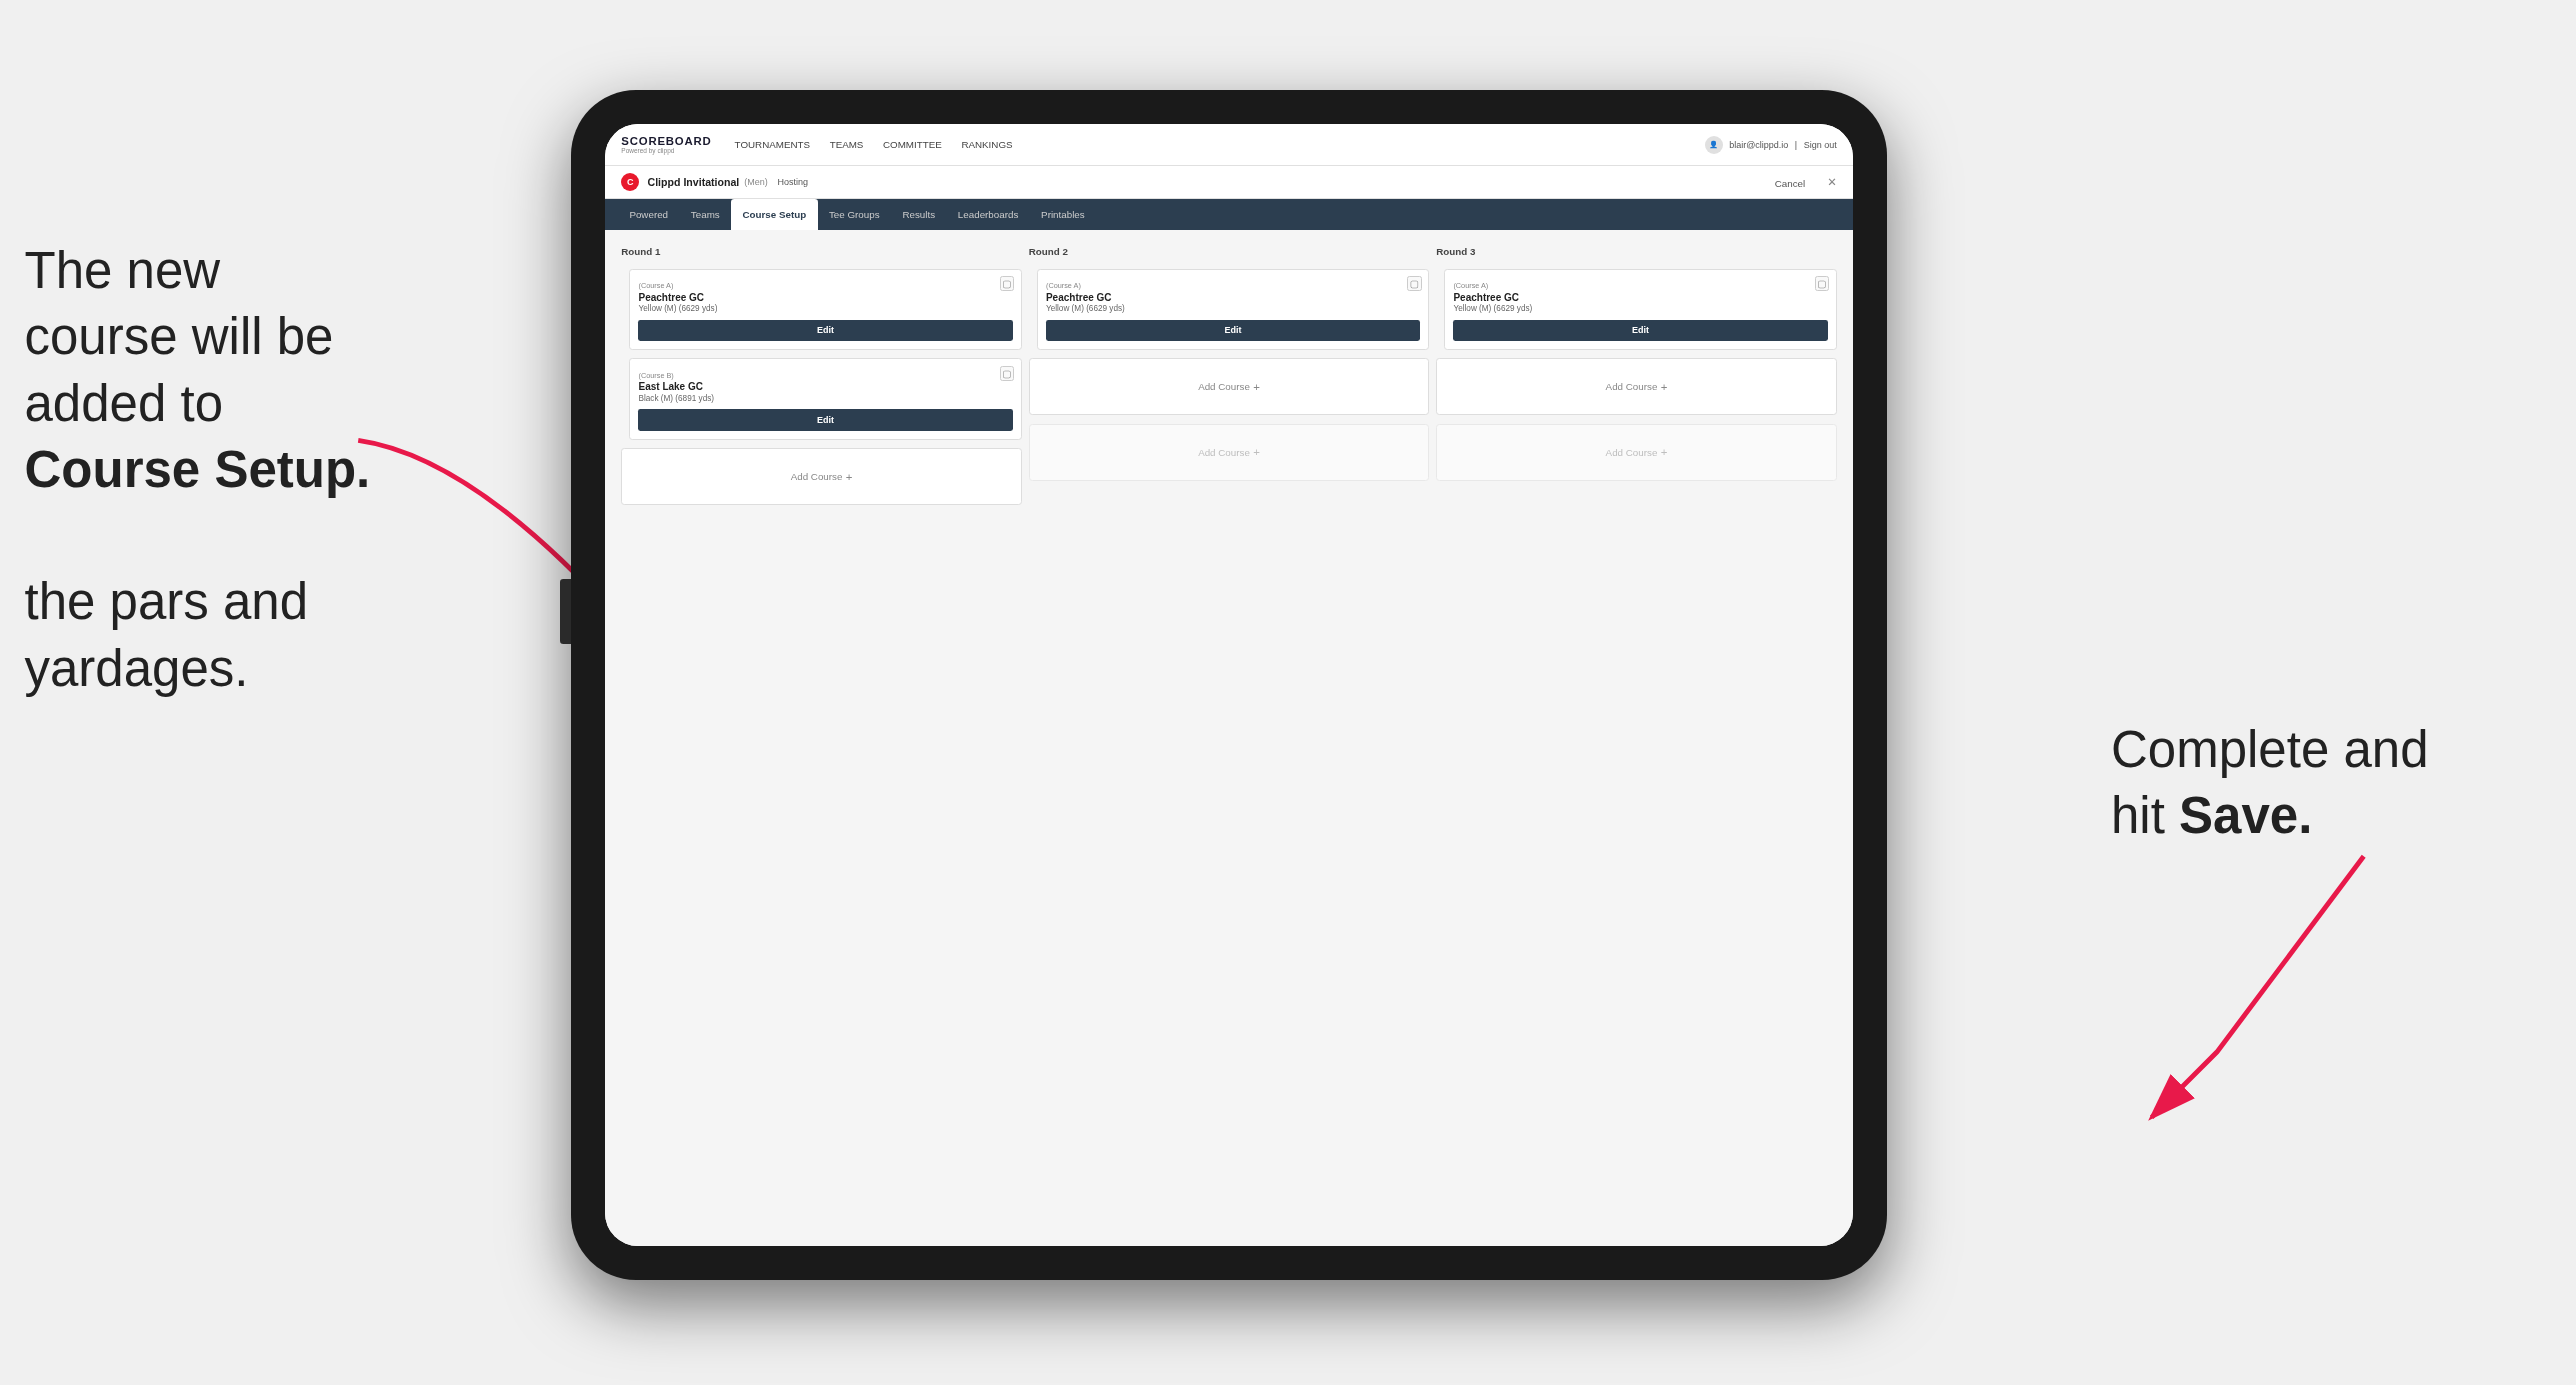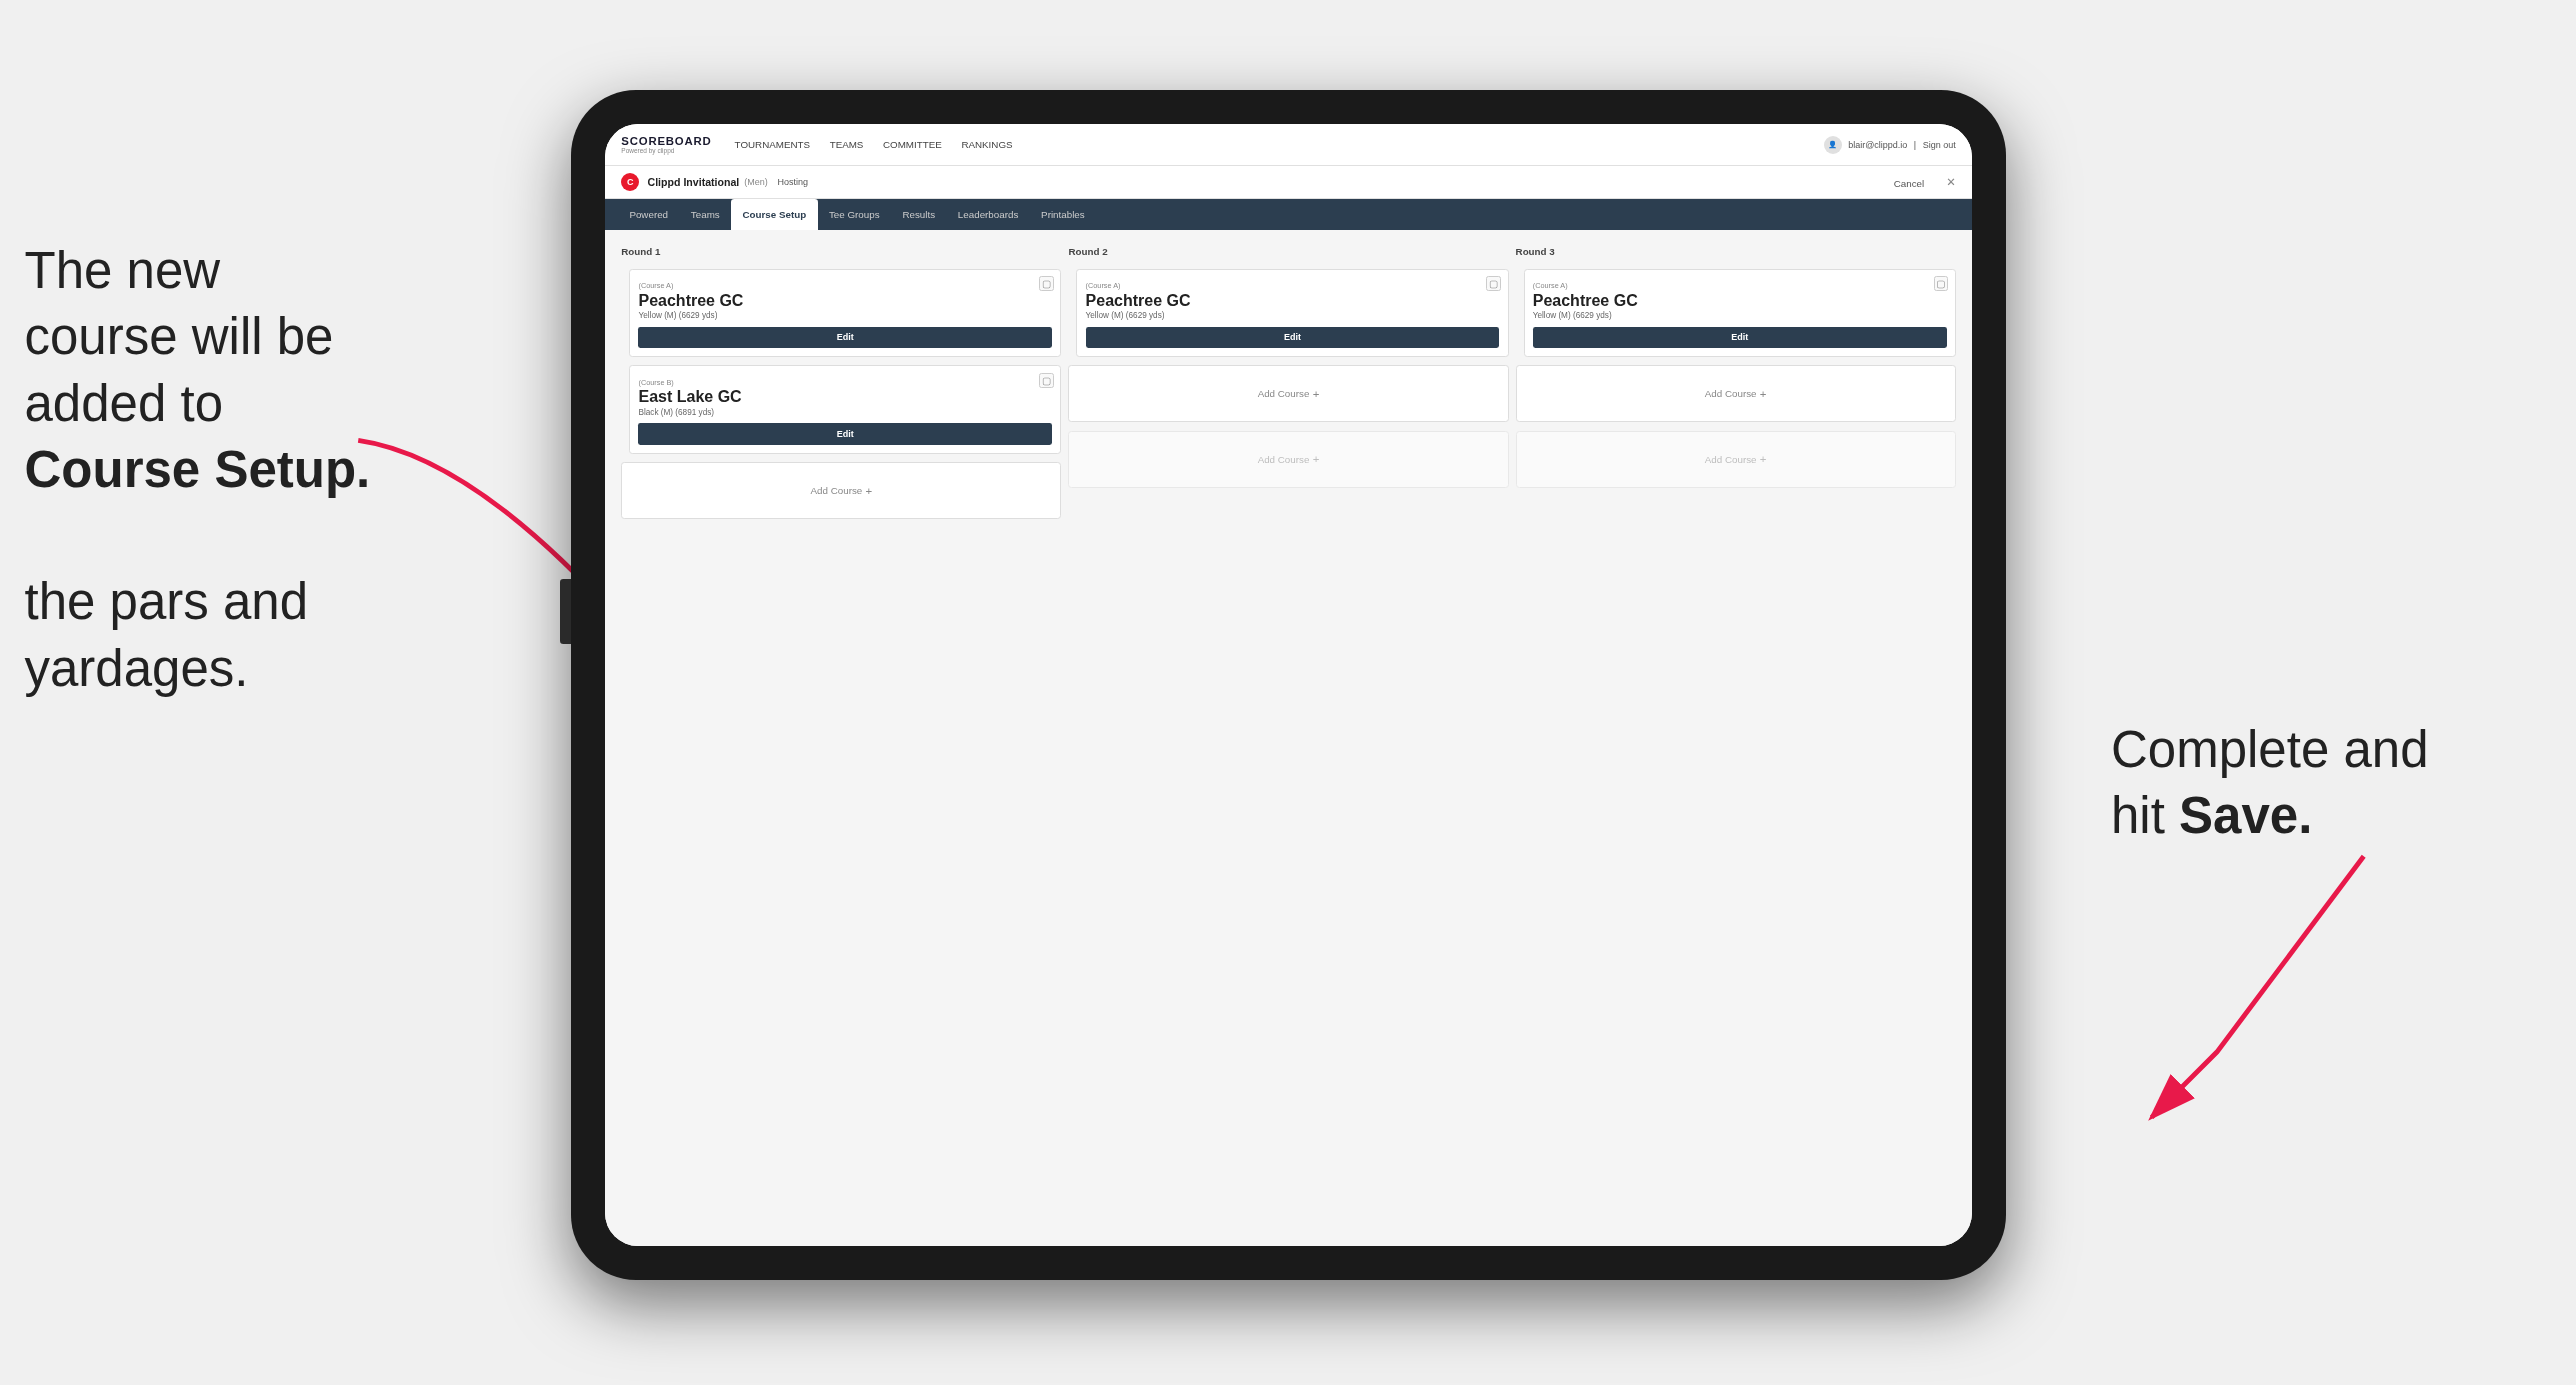--- a/index.html
+++ b/index.html
@@ -35,21 +35,21 @@
       width: 424px;
       text-align: left;
     }
     .annotation-right strong { font-weight: 700; }
 
     
     .tablet-frame {
       position: absolute;
       left: 571px;
       top: 90px;
-      width: 1435px;
+      width: 1316px;
       height: 1190px;
       background: #1a1a1a;
       border-radius: 65px;
       box-shadow: 0 24.5px 65px rgba(0,0,0,0.5);
     }
 
     
     .tablet-screen {
       position: absolute;
       left: 34px;
@@ -261,21 +261,21 @@
       position: relative;
       margin-left: 8px;
     }
 
     .course-label {
       font-size: 7.3px;
       color: #888;
     }
 
     .course-name {
-      font-size: 16px;
+      font-size: 10px;
       font-weight: 700;
       color: #222;
       margin: 1.6px 0;
     }
 
     .course-tee {
       font-size: 8.2px;
       color: #666;
     }
 

